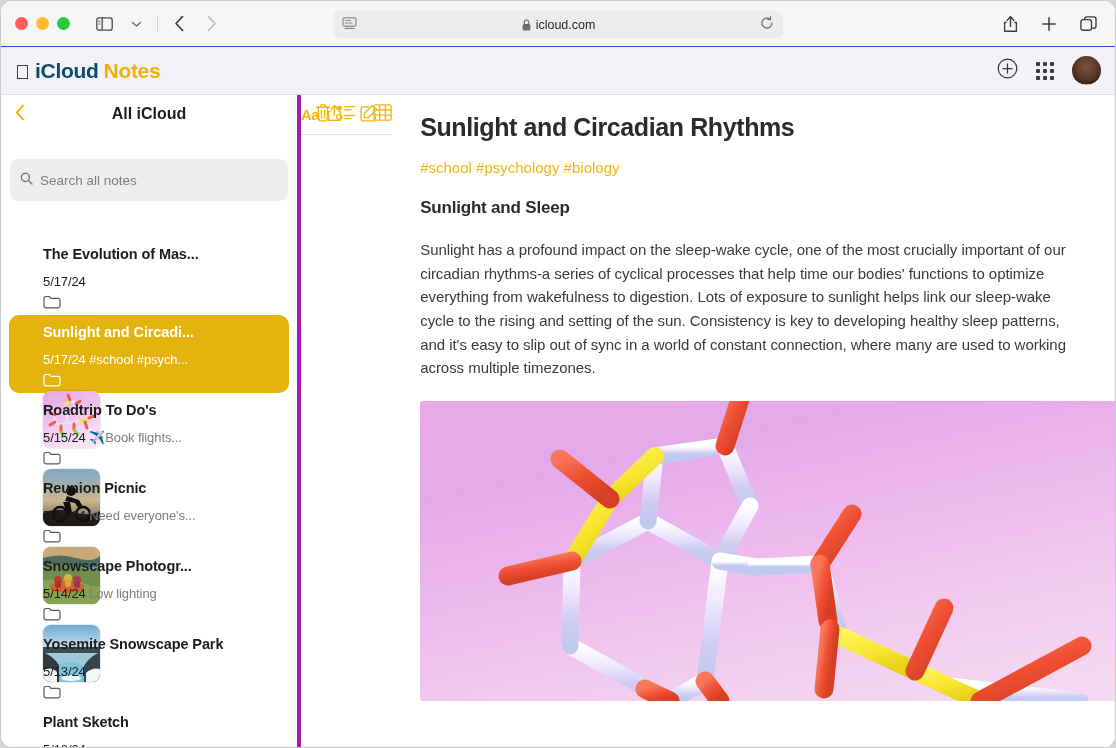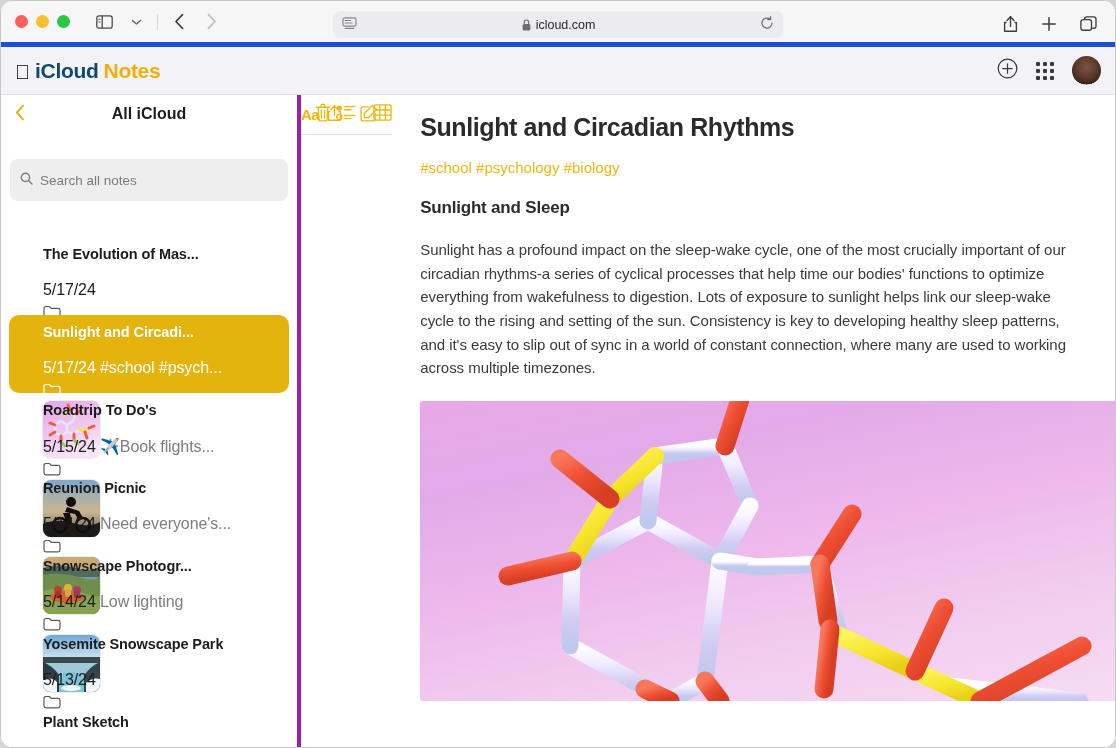--- a/index.html
+++ b/index.html
@@ -10,21 +10,21 @@
   }
   #window {
     position: relative; width: 1116px; height: 748px;
     background: #ffffff; border-radius: 12px; overflow: hidden;
     border: 1px solid #c8c8c8;
   }
 
   
   #browser-toolbar {
     position: relative; height: 46px; width: 100%;
-    background: #f6f6f7; border-bottom: 5px solid #1d4ed8;
+    background: #f6f6f7; border-bottom: 1px solid #1d4ed8;
     display: flex; align-items: center;
   }
   .traffic { display: flex; gap: 8px; margin-left: 14px; }
   .light { width: 13px; height: 13px; border-radius: 50%; }
   .light.red { background: #ff5f57; }
   .light.yellow { background: #febc2e; }
   .light.green { background: #28c840; }
 
   .nav-group { display: flex; align-items: center; margin-left: 20px; gap: 4px; }
   .tb-btn {
@@ -92,21 +92,21 @@
     display: flex; align-items: flex-start; border-radius: 10px;
     padding: 9px 6px 9px 34px; position: relative; height: 78px; flex-direction: column;
   }
   .note-item.selected { background: #e5b30d; }
   .note-text { flex: 1; min-width: 0; padding-right: 8px; }
   .note-title {
     font-size: 14.5px; font-weight: 700; color: #1c1c1e;
     white-space: nowrap; overflow: hidden; text-overflow: ellipsis;
     letter-spacing: -0.1px;
   }
-  .note-meta { font-size: 16px; color: #3c3c3e; margin-top: 19px; white-space: nowrap;
+  .note-meta { font-size: 13px; color: #3c3c3e; margin-top: 12px; white-space: nowrap;
                overflow: hidden; text-overflow: ellipsis; letter-spacing: -0.1px; }
   .note-meta .date { color: #1c1c1e; }
   .note-meta .preview { color: #7e7e82; }
   .note-item.selected .note-title,
   .note-item.selected .note-meta,
   .note-item.selected .note-meta .date,
   .note-item.selected .note-meta .preview { color: #ffffff; }
   .folder-icon { margin-top: 6px; }
   .thumb { width: 57px; height: 57px; border-radius: 8px; flex: none; overflow: hidden;
            background: #fff; box-shadow: 0 0 0 1px rgba(0,0,0,0.07); }

